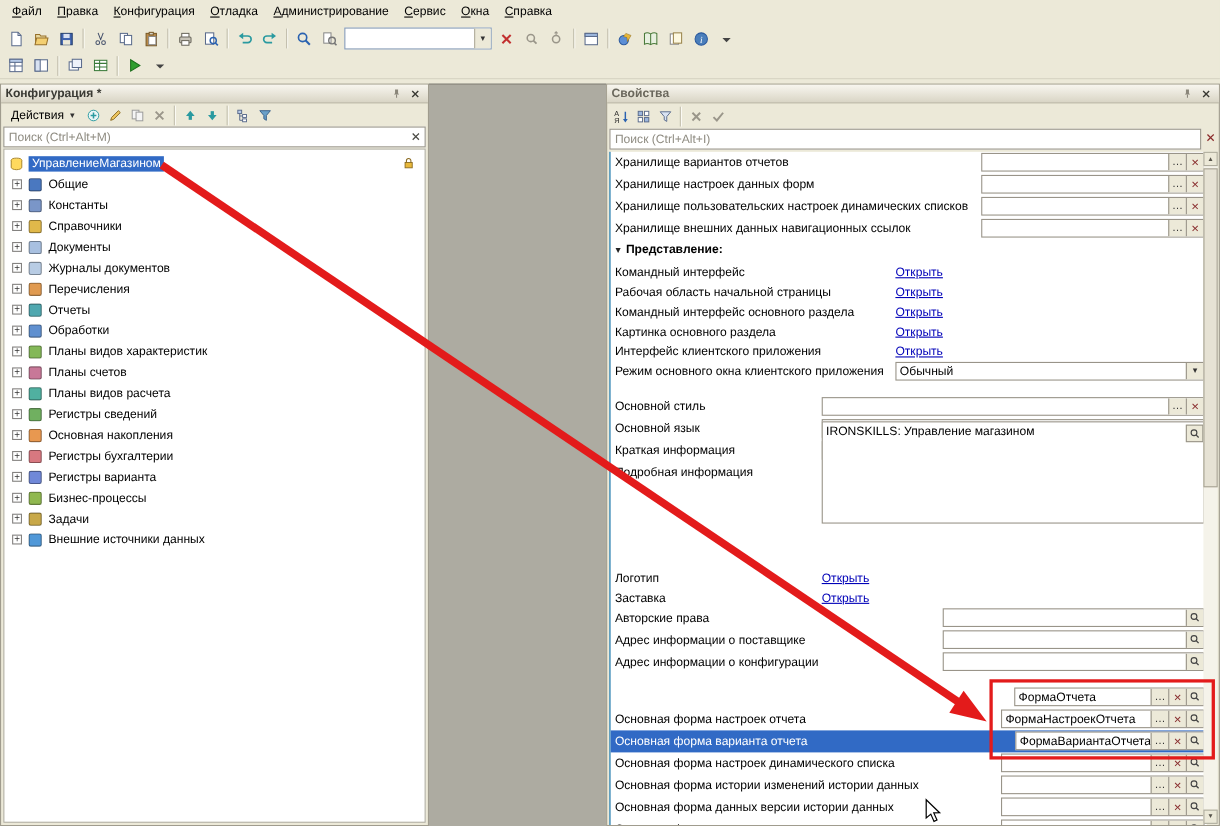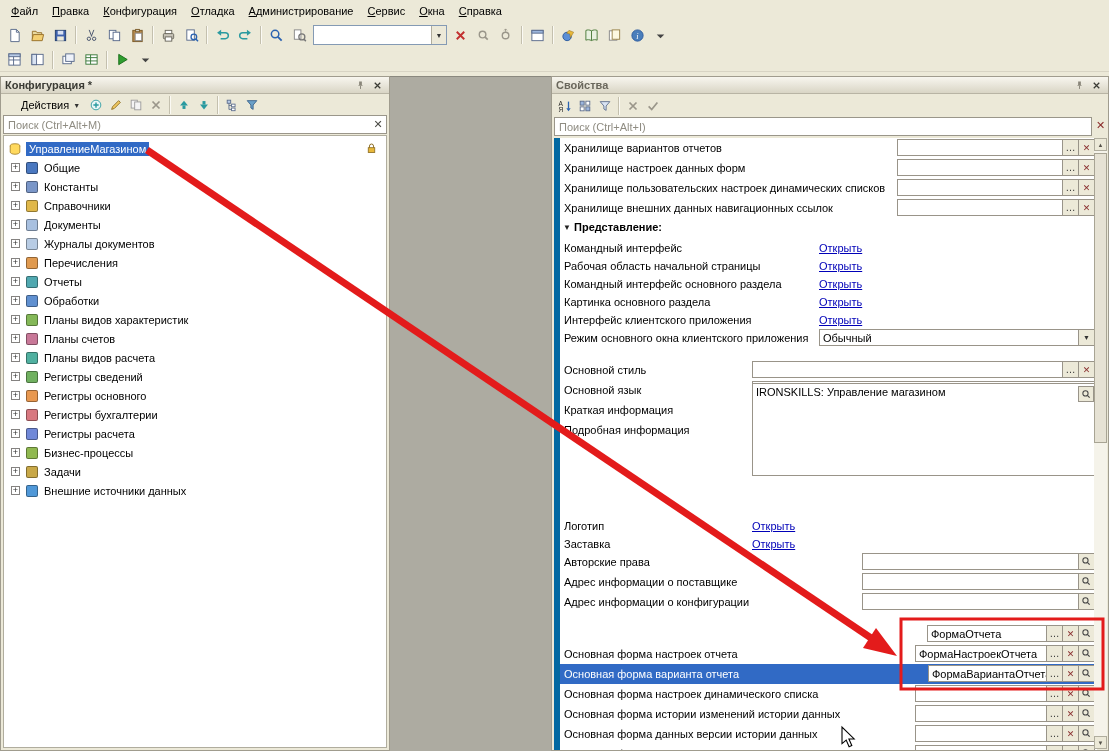--- a/index.html
+++ b/index.html
@@ -18,41 +18,41 @@
   .ic{display:inline-flex;align-items:center;justify-content:center}
   
   .panel{position:absolute;background:#ece9d8;border:1px solid #a09c8e}
   #config-panel{left:0;top:76px;width:390px;height:675px}
   #props-panel{left:551px;top:76px;width:558px;height:675px}
   #workspace{position:absolute;left:390px;top:76px;width:161px;height:675px;background:#adaba1;border-top:1px solid #8a887e}
   .panel-header{position:absolute;left:0;right:0;top:0;height:17px;background:linear-gradient(#f8f6ef,#d9d5c5);border-bottom:1px solid #b8b4a4;display:flex;align-items:center;padding:0 4px;font-weight:bold;color:#3a3a34}
   .hdr-btns{margin-left:auto;display:flex}
   .hdr-btn{width:15px;height:13px;margin-left:2px;display:flex;align-items:center;justify-content:center;background:transparent;border:0;padding:0}
   
-  #actions-bar{position:absolute;left:0;right:0;top:18px;height:20px;display:flex;align-items:center;padding-left:14px}
+  #actions-bar{position:absolute;left:0;right:0;top:18px;height:20px;display:flex;align-items:center;padding-left:3px}
   #actions-button{display:flex;align-items:center;height:18px;padding:0 5px;border:1px solid transparent;background:transparent;font:11px "Liberation Sans",sans-serif}
   #actions-button .dn{font-size:7px;margin-left:4px;color:#333}
   .sbtn{width:20px;height:18px;display:flex;align-items:center;justify-content:center;border:1px solid transparent;background:transparent;padding:0}
   .searchrow{position:absolute;left:2px;right:2px;height:19px;background:#fff;border:1px solid #9a968a;display:flex;align-items:center}
   .searchrow input{flex:1;border:0;outline:0;font:11px "Liberation Sans",sans-serif;padding:0 4px;background:transparent;min-width:0;color:#000}
   .searchrow input::placeholder{color:#8f8c82}
   .search-clear{width:16px;text-align:center;color:#4a4a44;font-size:11px;cursor:default}
   #config-search{top:38px}
   #config-tree{position:absolute;left:2px;right:2px;top:58px;bottom:2px;background:#fff;border:1px solid #b0ad9e;overflow:hidden;padding-top:3px}
   .tree-row{position:relative;height:19px;display:flex;align-items:center;font-size:11px;padding-left:7px;white-space:nowrap}
   .tree-row.root{padding-left:4px}
   .label-sel{background:#316ac5;color:#fff;padding:1px 3px;margin-left:4px}
   .expander{width:9px;height:9px;border:1px solid #848280;background:#fff;font-size:9px;line-height:7px;text-align:center;color:#333;margin-right:6px;flex:none}
   .titem-icon{width:12px;height:12px;border-radius:2px;margin-right:6px;flex:none;border:1px solid rgba(0,0,0,.35)}
   .lock{margin-left:auto;margin-right:8px}
   
   #props-toolbar{position:absolute;left:0;right:0;top:18px;height:21px;display:flex;align-items:center;padding-left:3px}
   #props-search{top:40px;right:16px}
   #props-search-close{position:absolute;right:1px;top:42px;width:13px;height:15px;text-align:center;color:#8a2a2a;font-size:11px}
-  #prop-rows{position:absolute;left:2px;top:61px;bottom:0;width:543px;background:#fff;border-left:6px solid #0369a1;overflow:hidden}
+  #prop-rows{position:absolute;left:2px;top:61px;bottom:0;width:543px;background:#fff;border-left:1px solid #0369a1;overflow:hidden}
   .prop-row{position:relative;width:100%}
   .prop-row.selected{background:#316ac5}
   .prop-row.selected .prop-label{color:#fff}
   .prop-label{position:absolute;left:4px;top:4px;font-size:11px;white-space:nowrap;overflow:hidden;color:#000}
   .sec-tri{position:absolute;left:3px;top:5px;font-size:8px;color:#222}
   .sec-label{position:absolute;left:14px;top:3px;font-weight:bold;font-size:11px}
   .prop-value{position:absolute;top:1px;right:2px;height:17px;display:flex;align-items:center}
   .open-link{color:#0000b8;text-decoration:underline;font-size:11px}
   .pfield{flex:1;display:flex;align-items:center;background:#fff;border:1px solid #999489;height:17px;font-size:11px;padding-left:3px;overflow:hidden;white-space:nowrap;min-width:0}
   .pval{flex:1;overflow:hidden;min-width:0}
@@ -490,31 +490,31 @@
         <span>Планы видов расчета</span>
       </div>
       <div class="tree-row">
         <span class="expander">+</span>
         <span class="titem-icon" style="background: rgb(112, 176, 96);"></span>
         <span>Регистры сведений</span>
       </div>
       <div class="tree-row">
         <span class="expander">+</span>
         <span class="titem-icon" style="background: rgb(232, 152, 80);"></span>
-        <span>Регистры основного</span>
+        <span>Основная накопления</span>
       </div>
       <div class="tree-row">
         <span class="expander">+</span>
         <span class="titem-icon" style="background: rgb(216, 120, 128);"></span>
         <span>Регистры бухгалтерии</span>
       </div>
       <div class="tree-row">
         <span class="expander">+</span>
         <span class="titem-icon" style="background: rgb(112, 136, 216);"></span>
-        <span>Регистры расчета</span>
+        <span>Регистры варианта</span>
       </div>
       <div class="tree-row">
         <span class="expander">+</span>
         <span class="titem-icon" style="background: rgb(144, 184, 80);"></span>
         <span>Бизнес-процессы</span>
       </div>
       <div class="tree-row">
         <span class="expander">+</span>
         <span class="titem-icon" style="background: rgb(200, 168, 72);"></span>
         <span>Задачи</span>

